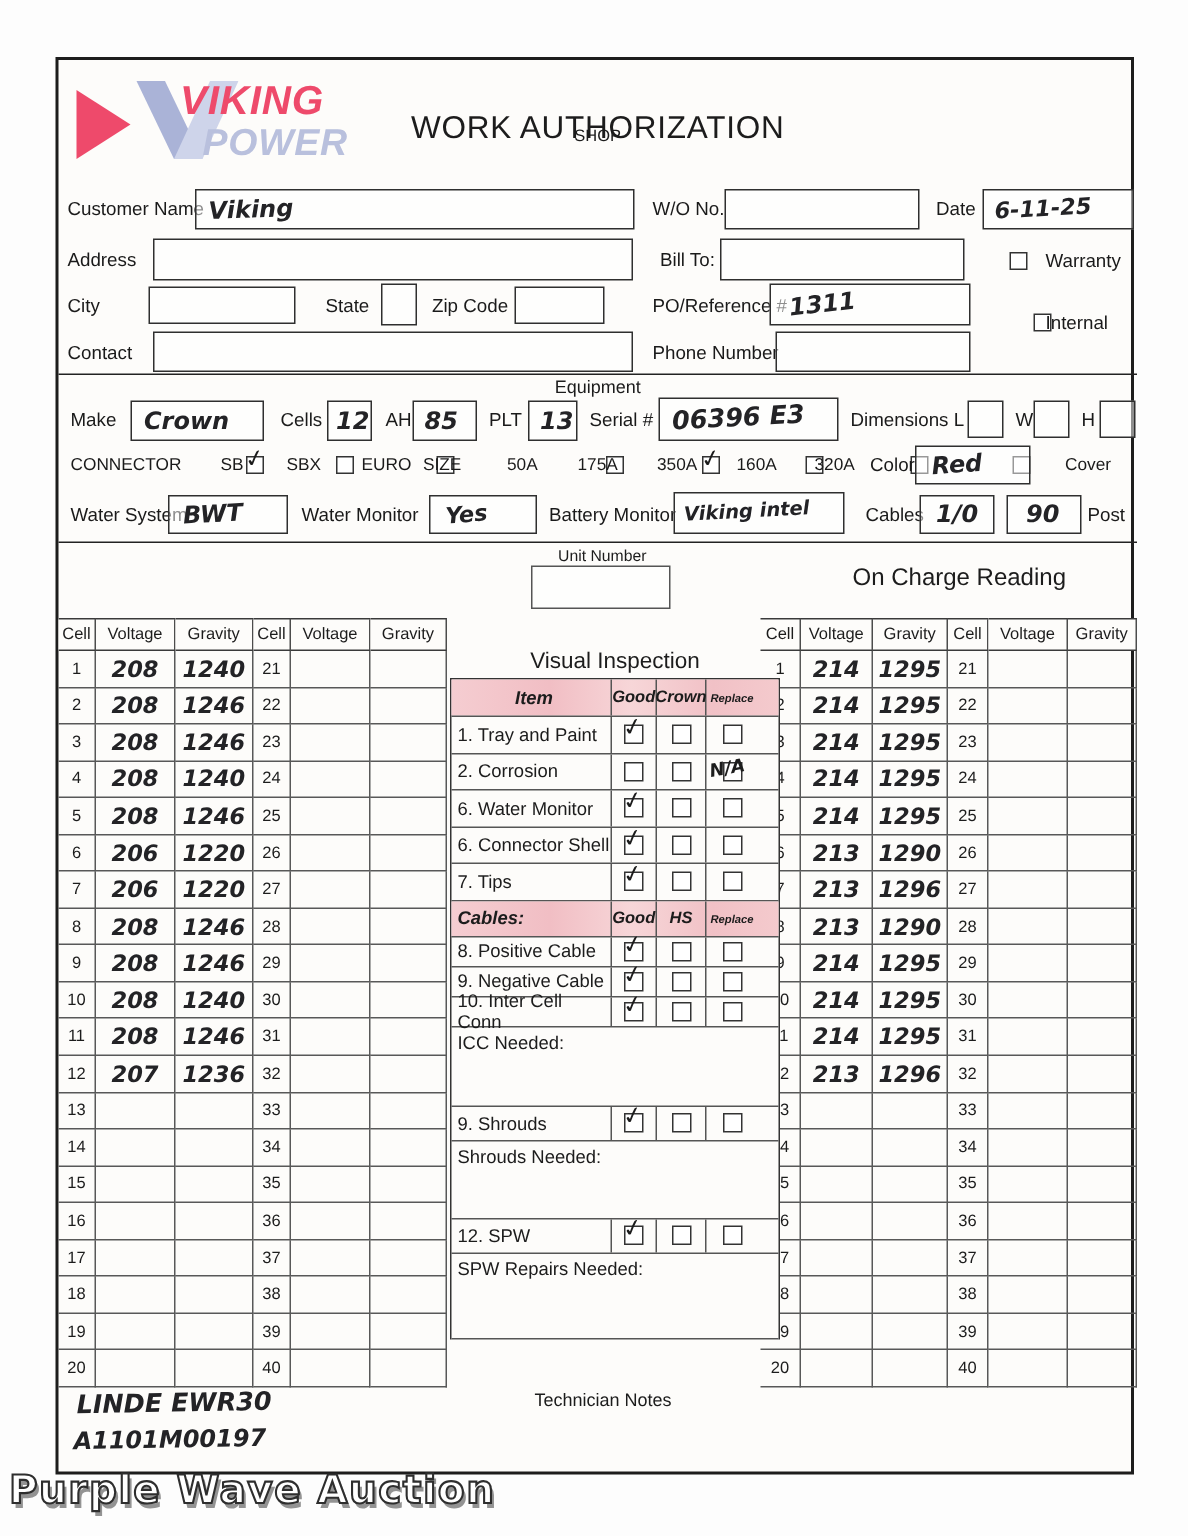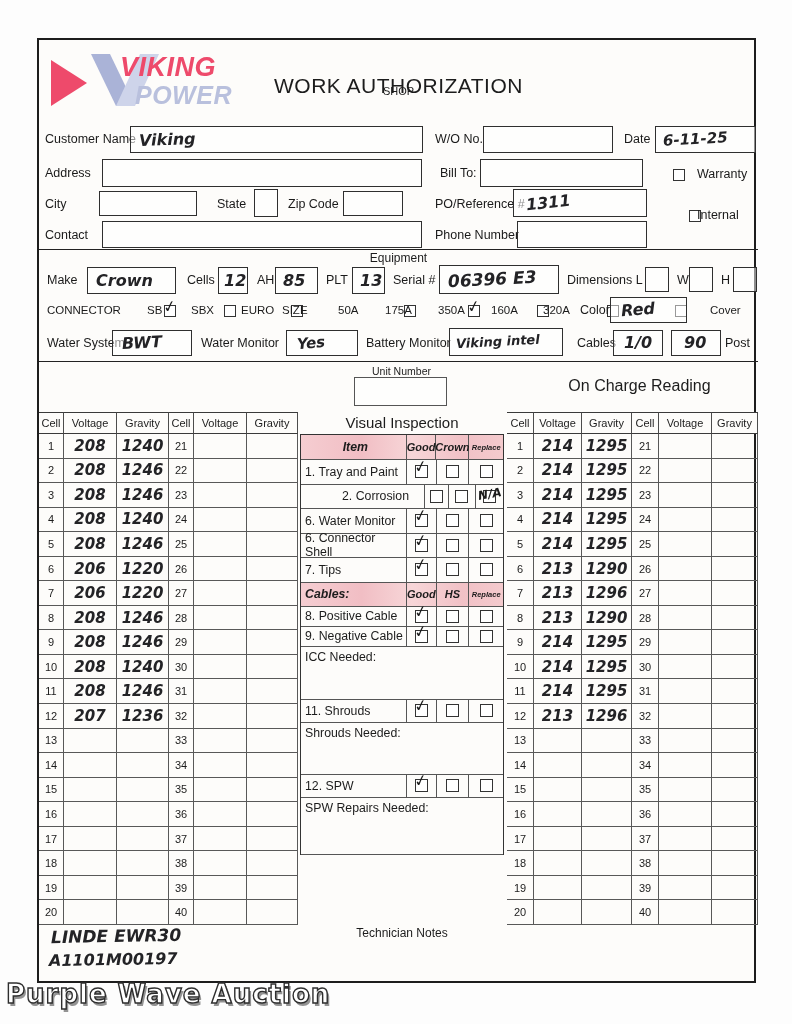--- a/index.html
+++ b/index.html
@@ -14,21 +14,21 @@
   .cb.checked::after{content:"✓";position:absolute;left:-2px;top:-9px;font-size:16px;font-weight:700;transform:rotate(-12deg);color:#1b1b1b;font-family:"DejaVu Sans",sans-serif;font-style:italic;}
   .sect-title{font-size:12px;text-align:center;}
   .big-title{font-size:16px;text-align:center;}
   
   .stable{position:absolute;}
   .trow{display:flex;}
   .th{height:22px;font-size:11px;display:flex;align-items:center;justify-content:center;border-right:1px solid #4c4c4c;border-bottom:1.4px solid #3a3a3a;border-top:1.4px solid #3a3a3a;box-sizing:border-box;background:#fdfcfa;}
   .td{height:24.55px;display:flex;align-items:center;justify-content:center;border-right:1px solid #585858;border-bottom:1px solid #585858;box-sizing:border-box;font-size:11px;}
   .td.val{font-size:15px;}
   
-  .vwrap{position:absolute;left:261px;top:374px;width:204px;}
+  .vwrap{position:absolute;left:261px;top:392px;width:220px;}
   .vtitle{font-size:15px;text-align:center;height:20px;}
   .vtable{border:1.5px solid #333;border-bottom:none;box-sizing:border-box;background:#fdfcfa;}
   .vrow{display:flex;box-sizing:border-box;border-bottom:1px solid #555;}
   .vc{box-sizing:border-box;border-right:1px solid #555;display:flex;align-items:center;justify-content:center;position:relative;}
   .vc:last-child{border-right:none;}
   .vc.item{justify-content:flex-start;padding-left:4px;font-size:12.3px;}
   .pink{background:linear-gradient(90deg,#f5cdd1,#f1bec4 30%,#f7d6d8 55%,#f1c1c6 80%,#f4cacd);}
   .hdr-item{font-weight:bold;font-style:italic;font-size:13.5px;justify-content:center !important;}
   .hdr-chk{font-weight:bold;font-style:italic;font-size:11px;}
   .hdr-rep{font-weight:bold;font-style:italic;font-size:7.5px;}
@@ -549,21 +549,21 @@
             <span class="cb checked" style="width: 13px; height: 13px;"></span>
           </div>
           <div class="vc " style="width: 33px;">
             <span class="cb" style="width: 13px; height: 13px;"></span>
           </div>
           <div class="vc " style="width: 34px;">
             <span class="cb" style="width: 13px; height: 13px;"></span>
           </div>
         </div>
         <div class="vrow " style="height: 24.5px;">
-          <div class="vc item" style="width: 107px; margin-left: 37px;">2. Corrosion</div>
+          <div class="vc item" style="width: 107px;">2. Corrosion</div>
           <div class="vc " style="width: 30px;">
             <span class="cb" style="width: 13px; height: 13px;"></span>
           </div>
           <div class="vc " style="width: 33px;">
             <span class="cb" style="width: 13px; height: 13px;"></span>
           </div>
           <div class="vc " style="width: 34px;">
             <span class="cb" style="width: 13px; height: 13px;"></span>
             <span class="na">N/A</span>
           </div>
@@ -627,23 +627,35 @@
           <div class="vc " style="width: 30px;">
             <span class="cb checked" style="width: 13px; height: 13px;"></span>
           </div>
           <div class="vc " style="width: 33px;">
             <span class="cb" style="width: 13px; height: 13px;"></span>
           </div>
           <div class="vc " style="width: 34px;">
             <span class="cb" style="width: 13px; height: 13px;"></span>
           </div>
         </div>
+        <div class="vrow " style="height: 20px;">
+          <div class="vc item" style="width: 107px;">10. Inter Cell Conn</div>
+          <div class="vc " style="width: 30px;">
+            <span class="cb checked" style="width: 13px; height: 13px;"></span>
+          </div>
+          <div class="vc " style="width: 33px;">
+            <span class="cb" style="width: 13px; height: 13px;"></span>
+          </div>
+          <div class="vc " style="width: 34px;">
+            <span class="cb" style="width: 13px; height: 13px;"></span>
+          </div>
+        </div>
         <div class="vblock" style="height: 53px;">ICC Needed:</div>
         <div class="vrow " style="height: 23px;">
-          <div class="vc item" style="width: 107px;">11. Shrouds</div>
+          <div class="vc item" style="width: 107px;">9. Shrouds</div>
           <div class="vc " style="width: 30px;">
             <span class="cb checked" style="width: 13px; height: 13px;"></span>
           </div>
           <div class="vc " style="width: 33px;">
             <span class="cb" style="width: 13px; height: 13px;"></span>
           </div>
           <div class="vc " style="width: 34px;">
             <span class="cb" style="width: 13px; height: 13px;"></span>
           </div>
         </div>

